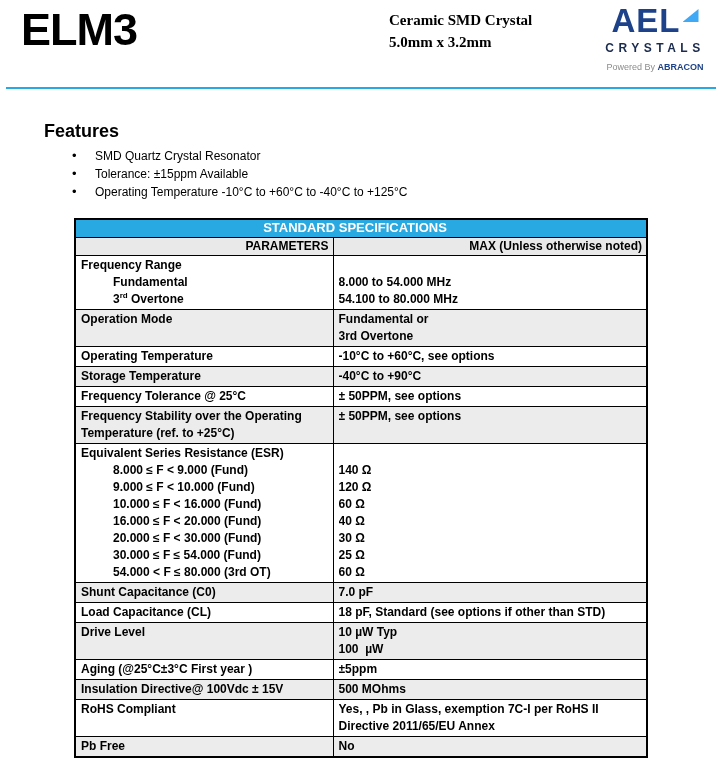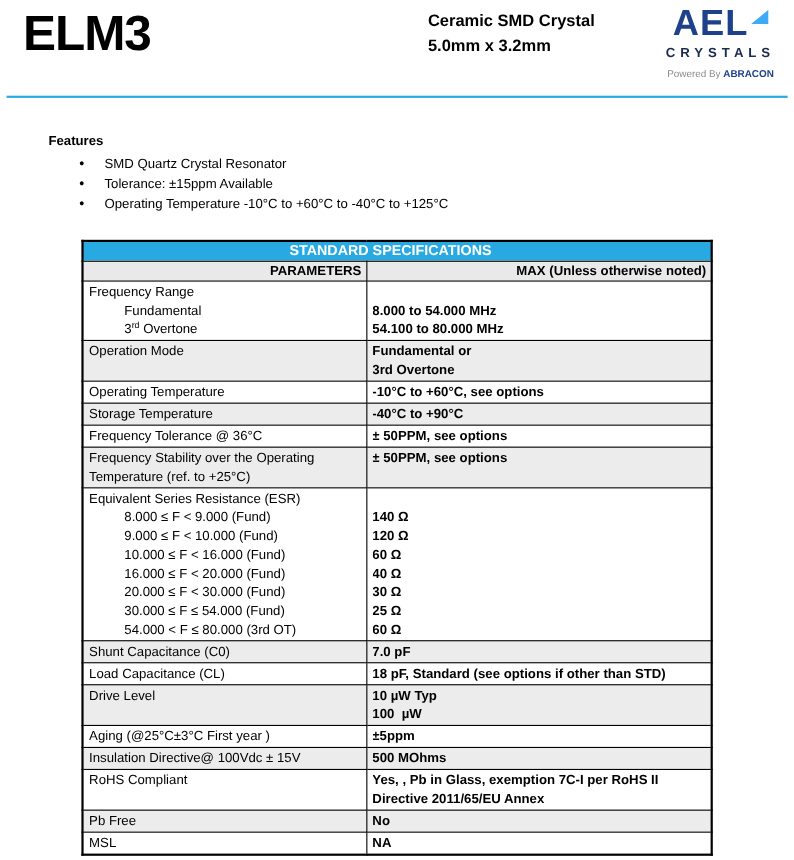--- a/index.html
+++ b/index.html
@@ -10,46 +10,46 @@
     --lightblue:#3FA9F5;
     --logodark:#1B2B4E;
     --gray:#8C8C8C;
   }
   *{margin:0;padding:0;box-sizing:border-box;}
   html,body{width:722px;height:782px;background:#fff;overflow:hidden;}
   body{font-family:"Liberation Sans",sans-serif;color:#000;position:relative;}
 
   
   .product-title{position:absolute;left:21px;top:4px;font-size:45px;font-weight:bold;letter-spacing:-1px;}
-  .subtitle{position:absolute;left:389px;top:9px;font-size:15px;font-weight:bold;line-height:22px;}
+  .subtitle{position:absolute;left:389px;top:9px;font-size:15px;font-weight:bold;line-height:22px;font-family:Liberation Serif, serif;}
   .logo{position:absolute;left:596px;top:6px;width:118px;text-align:center;}
   .logo-row{display:flex;align-items:flex-start;justify-content:center;height:32px;}
   .logo-ael{font-size:33px;font-weight:bold;color:var(--navy);letter-spacing:1px;line-height:30px;}
   .logo-triangle{display:inline-block;width:16px;height:13px;background:var(--lightblue);
     clip-path:polygon(100% 0,100% 100%,0 100%);margin:3px 0 0 2px;}
   .logo-crystals{font-size:12px;font-weight:600;color:var(--logodark);letter-spacing:4.5px;margin-top:3px;}
   .powered{font-size:9px;color:var(--gray);margin-top:7px;}
   .powered b{color:var(--navy);}
   .rule{position:absolute;left:6px;right:6px;top:87px;height:2px;background:var(--accent);}
 
   
   .features{position:absolute;left:44px;top:121px;font-size:12px;}
-  .features h2{font-size:12px;font-weight:bold;margin-bottom:5px;}
+  .features h2{font-size:18px;font-weight:bold;margin-bottom:5px;}
   .features ul{list-style:none;}
   .features li{position:relative;padding-left:51px;line-height:18px;}
   .features li::before{content:"\2022";position:absolute;left:28px;font-size:13px;}
 
   
   table.spec{position:absolute;left:74px;top:218px;width:574px;border-collapse:collapse;
     font-size:12px;border:2px solid #000;table-layout:fixed;}
   table.spec th,table.spec td{border:1px solid #000;}
   th.title-bar{background:var(--accent);color:#fff;font-size:13px;font-weight:bold;height:18px;padding:0 12px 1px 0;}
   tr.col-head th{background:var(--headshade);font-size:12px;font-weight:bold;height:18px;padding:0 4px;text-align:right;}
   td{padding:1px 5px;vertical-align:top;}
-  td .line{line-height:17px;white-space:pre;overflow:hidden;}
+  td .line{line-height:17px;white-space:pre;overflow:hidden;font-weight:bold;}
   td.param .i1{padding-left:32px;}
   td.value{font-weight:bold;}
   tr.shaded{background:var(--shade);}
   sup{font-size:8px;line-height:0;vertical-align:super;}
 </style>
 </head>
 <body>
 
 <div class="product-title">ELM3</div>
 
@@ -125,21 +125,21 @@
       <tr class="shaded">
         <td class="param">
           <div class="line">Storage Temperature</div>
         </td>
         <td class="value">
           <div class="line">-40°C to +90°C</div>
         </td>
       </tr>
       <tr>
         <td class="param">
-          <div class="line">Frequency Tolerance @ 36°C</div>
+          <div class="line">Frequency Tolerance @ 25°C</div>
         </td>
         <td class="value">
           <div class="line">± 50PPM, see options</div>
         </td>
       </tr>
       <tr class="shaded">
         <td class="param">
           <div class="line">Frequency Stability over the Operating</div>
           <div class="line">Temperature (ref. to +25°C)</div>
         </td>
@@ -220,22 +220,14 @@
         </td>
       </tr>
       <tr class="shaded">
         <td class="param">
           <div class="line">Pb Free</div>
         </td>
         <td class="value">
           <div class="line">No</div>
         </td>
       </tr>
-      <tr>
-        <td class="param">
-          <div class="line">MSL</div>
-        </td>
-        <td class="value">
-          <div class="line">NA</div>
-        </td>
-      </tr>
     </tbody>
 </table>
 
 </body></html>

